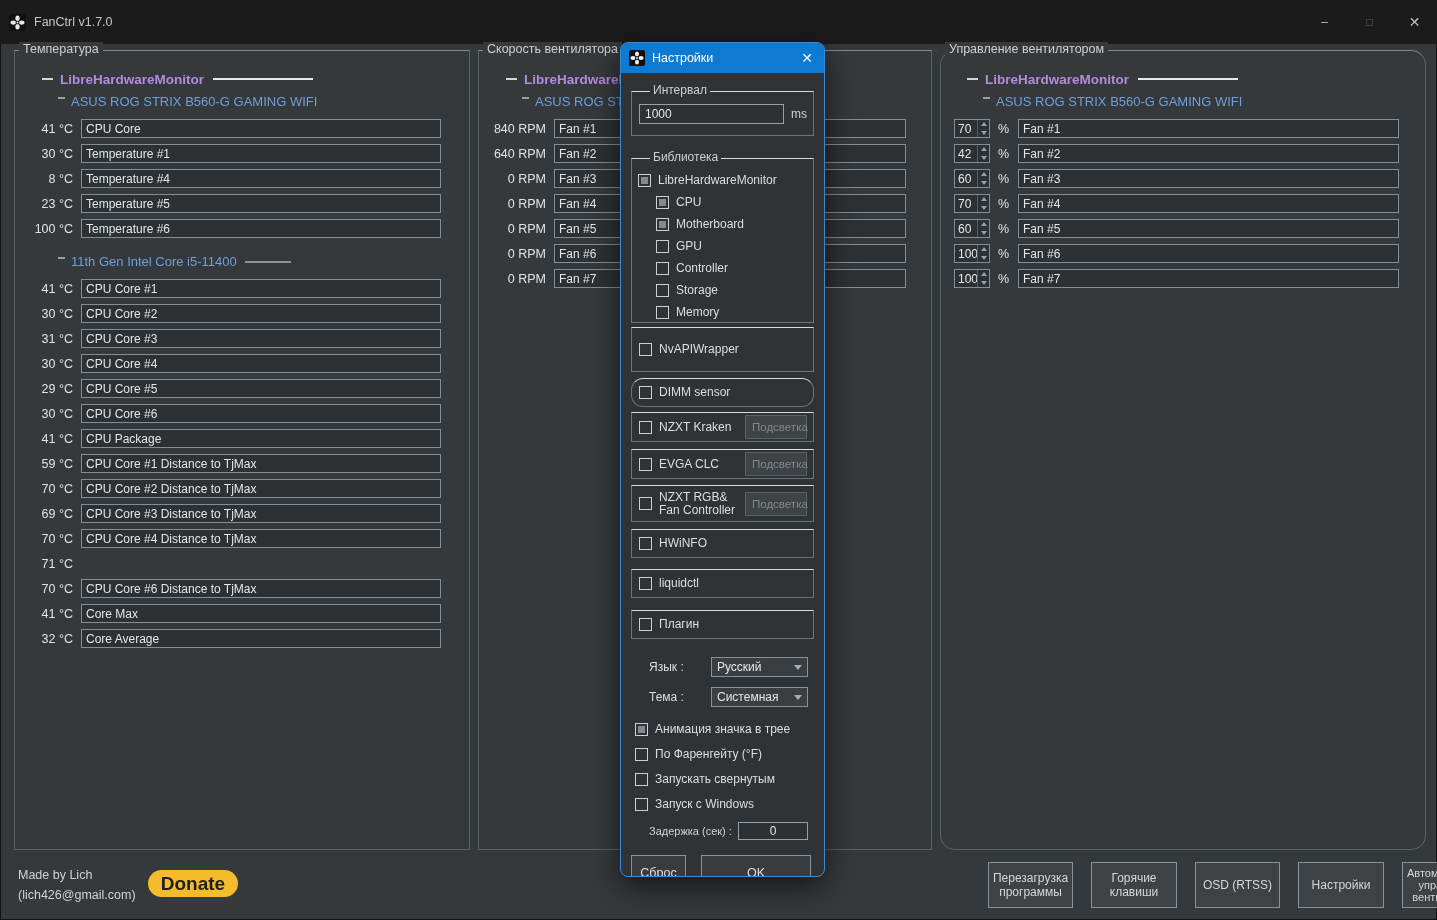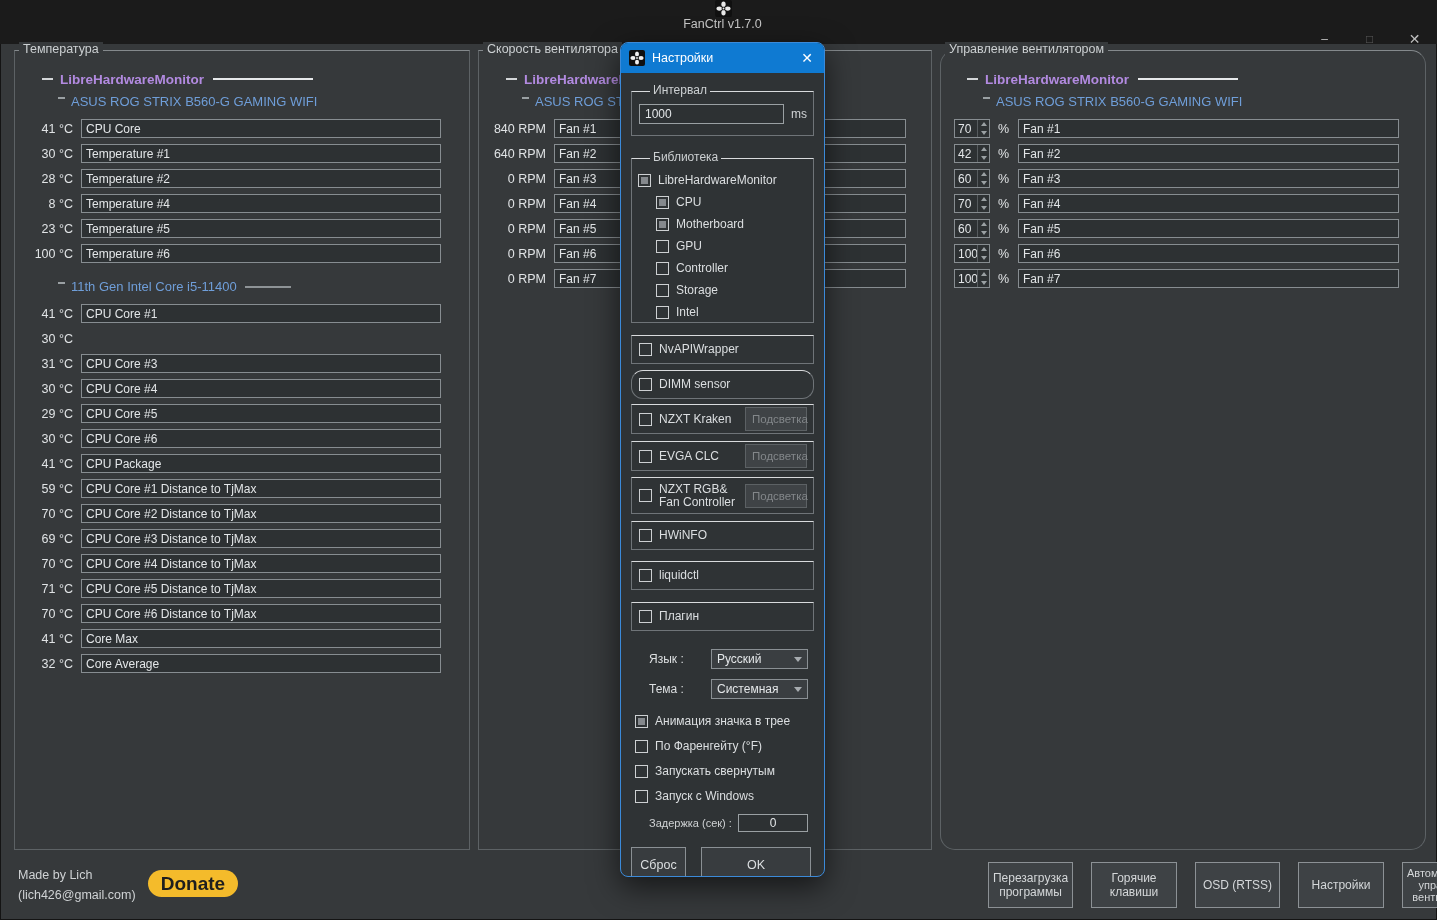--- a/index.html
+++ b/index.html
@@ -1,21 +1,21 @@
 <!DOCTYPE html>
 <html style="--accent-purple: #b28ae0; --accent-blue: #6f9ed9; --dialog-title: #0f7ad2; --donate: #f4bb2b;"><head>
 <meta charset="utf-8">
 <style>
   html,body{margin:0;padding:0;background:#222;}
   #window{position:relative;width:1437px;height:920px;background:#36393b;
     font-family:"Liberation Sans",sans-serif;overflow:hidden;
     box-shadow:inset 0 0 0 1px #141414;}
   
   .titlebar{position:absolute;left:0;top:0;width:100%;height:44px;background:#1b1b1b;
-    display:flex;align-items:center;color:#c9c9c9;flex-direction:column;}
+    display:flex;align-items:center;color:#c9c9c9;}
   .app-icon{margin-left:9px;width:17px;height:17px;display:inline-flex;}
   .title{margin-left:8px;font-size:12.5px;color:#c6c6c6;}
   .win-controls{margin-left:auto;display:flex;height:100%;}
   .wc{width:45px;height:100%;display:flex;align-items:center;justify-content:center;
     font-size:12px;color:#bdbdbd;cursor:pointer;}
   .wc.dim{color:#5c5c5c;}
   .wc.close{font-size:14px;}
   
   .groupbox{position:absolute;border:1px solid #5d6265;border-top-color:#84898c;}
   .gb-label{position:absolute;top:-9px;left:4px;padding:0 4px;background:#36393b;
@@ -164,24 +164,20 @@
         <div class="rows">
           <div class="row">
             <span class="sensor-value">41 °C</span>
             <input class="tb" value="CPU Core" style="">
           </div>
           <div class="row">
             <span class="sensor-value">30 °C</span>
             <input class="tb" value="Temperature #1" style="">
           </div>
           <div class="row">
-            <span class="sensor-value">28 °C</span>
-            <input class="tb" value="Temperature #2" style="">
-          </div>
-          <div class="row">
             <span class="sensor-value">8 °C</span>
             <input class="tb" value="Temperature #4" style="">
           </div>
           <div class="row">
             <span class="sensor-value">23 °C</span>
             <input class="tb" value="Temperature #5" style="">
           </div>
           <div class="row">
             <span class="sensor-value">100 °C</span>
             <input class="tb" value="Temperature #6" style="">
@@ -192,20 +188,21 @@
           <span class="h2-label">11th Gen Intel Core i5-11400</span>
           <span class="trail"></span>
         </div>
         <div class="rows">
           <div class="row">
             <span class="sensor-value">41 °C</span>
             <input class="tb" value="CPU Core #1" style="">
           </div>
           <div class="row">
             <span class="sensor-value">30 °C</span>
+            <input class="tb" value="CPU Core #2" style="">
           </div>
           <div class="row">
             <span class="sensor-value">31 °C</span>
             <input class="tb" value="CPU Core #3" style="">
           </div>
           <div class="row">
             <span class="sensor-value">30 °C</span>
             <input class="tb" value="CPU Core #4" style="">
           </div>
           <div class="row">
@@ -231,21 +228,20 @@
           <div class="row">
             <span class="sensor-value">69 °C</span>
             <input class="tb" value="CPU Core #3 Distance to TjMax" style="">
           </div>
           <div class="row">
             <span class="sensor-value">70 °C</span>
             <input class="tb" value="CPU Core #4 Distance to TjMax" style="">
           </div>
           <div class="row">
             <span class="sensor-value">71 °C</span>
-            <input class="tb" value="CPU Core #5 Distance to TjMax" style="">
           </div>
           <div class="row">
             <span class="sensor-value">70 °C</span>
             <input class="tb" value="CPU Core #6 Distance to TjMax" style="">
           </div>
           <div class="row">
             <span class="sensor-value">41 °C</span>
             <input class="tb" value="Core Max" style="">
           </div>
           <div class="row">
@@ -488,27 +484,27 @@
             <div class="cb-row indent">
               <span class="cb"></span>
               <span class="cb-label">Controller</span>
             </div>
             <div class="cb-row indent">
               <span class="cb"></span>
               <span class="cb-label">Storage</span>
             </div>
             <div class="cb-row indent">
               <span class="cb"></span>
-              <span class="cb-label">Intel</span>
+              <span class="cb-label">Memory</span>
             </div>
           </div>
       </div>
 
       <div id="lib-boxes">
-          <div class="lib-box" style="margin-top: 12px; height: 29px; align-items: center;">
+          <div class="lib-box" style="margin-top: 4px; height: 45px; align-items: center;">
             <span class="cb"></span>
             <span class="cb-label">NvAPIWrapper</span>
           </div>
           <div class="lib-box" style="margin-top: 6px; height: 29px; border-radius: 12px;">
             <span class="cb"></span>
             <span class="cb-label">DIMM sensor</span>
           </div>
           <div class="lib-box" style="margin-top: 5px; height: 30px;">
             <span class="cb"></span>
             <span class="cb-label">NZXT Kraken</span>

